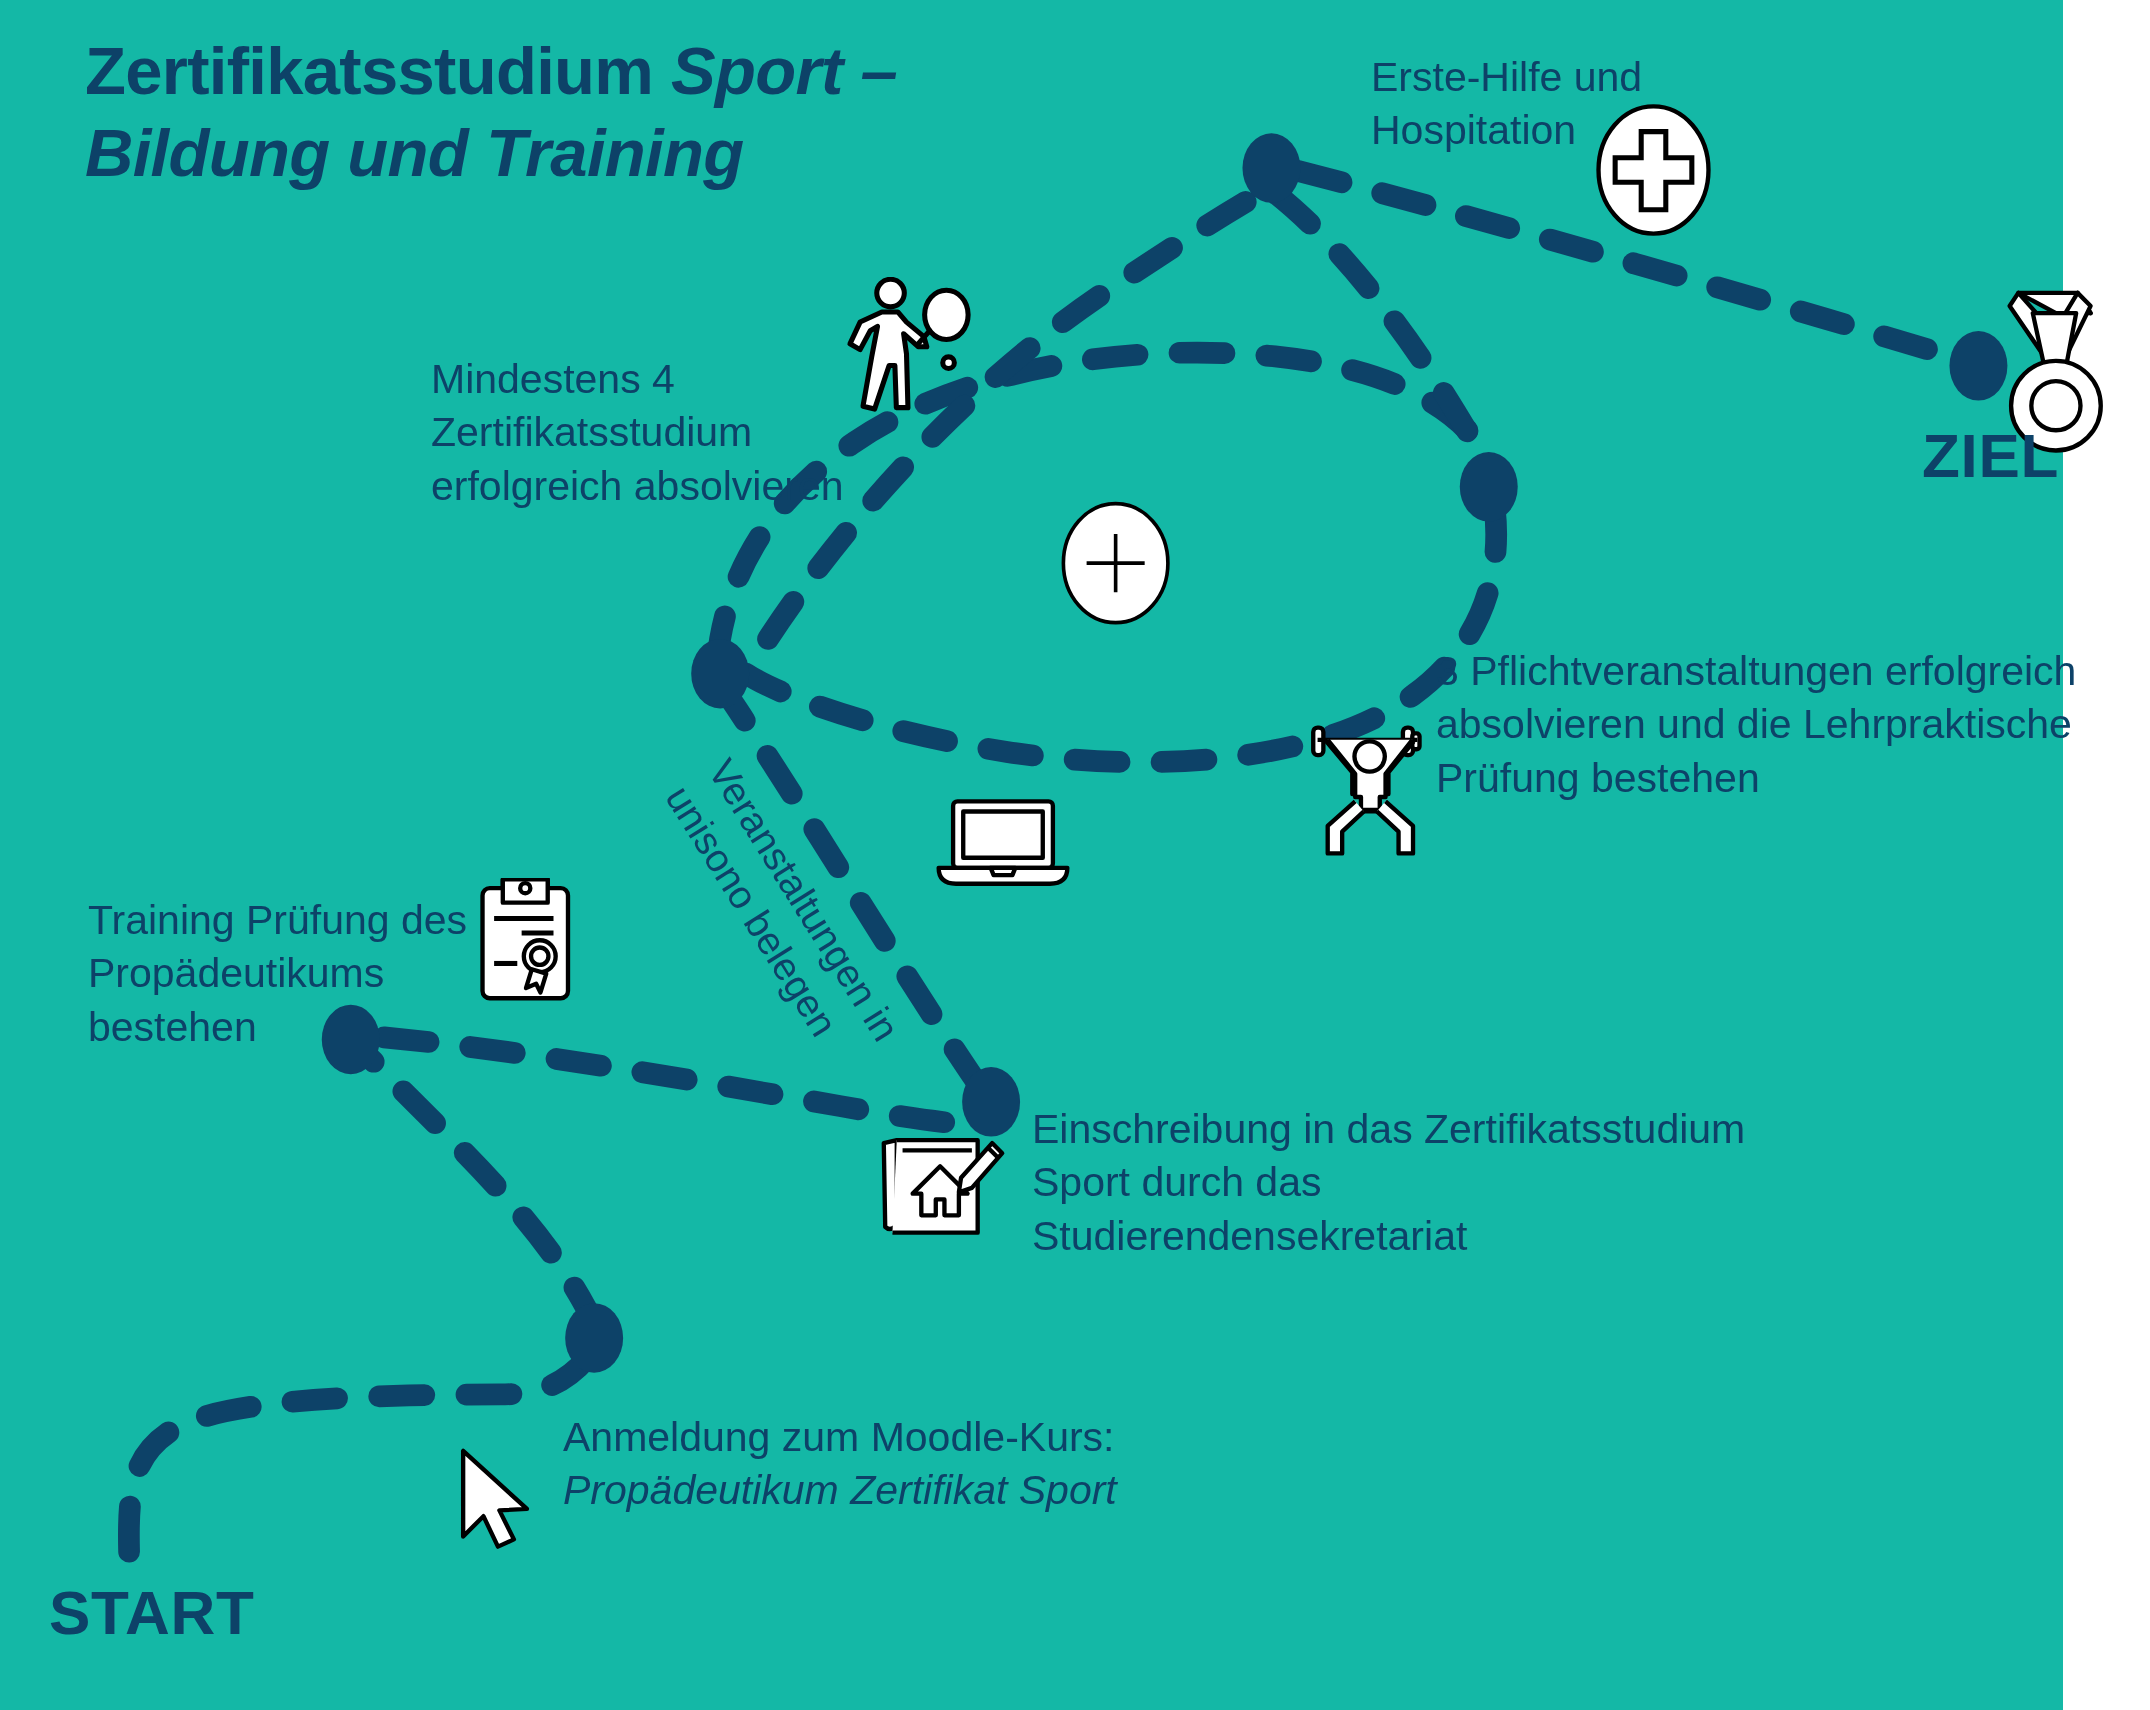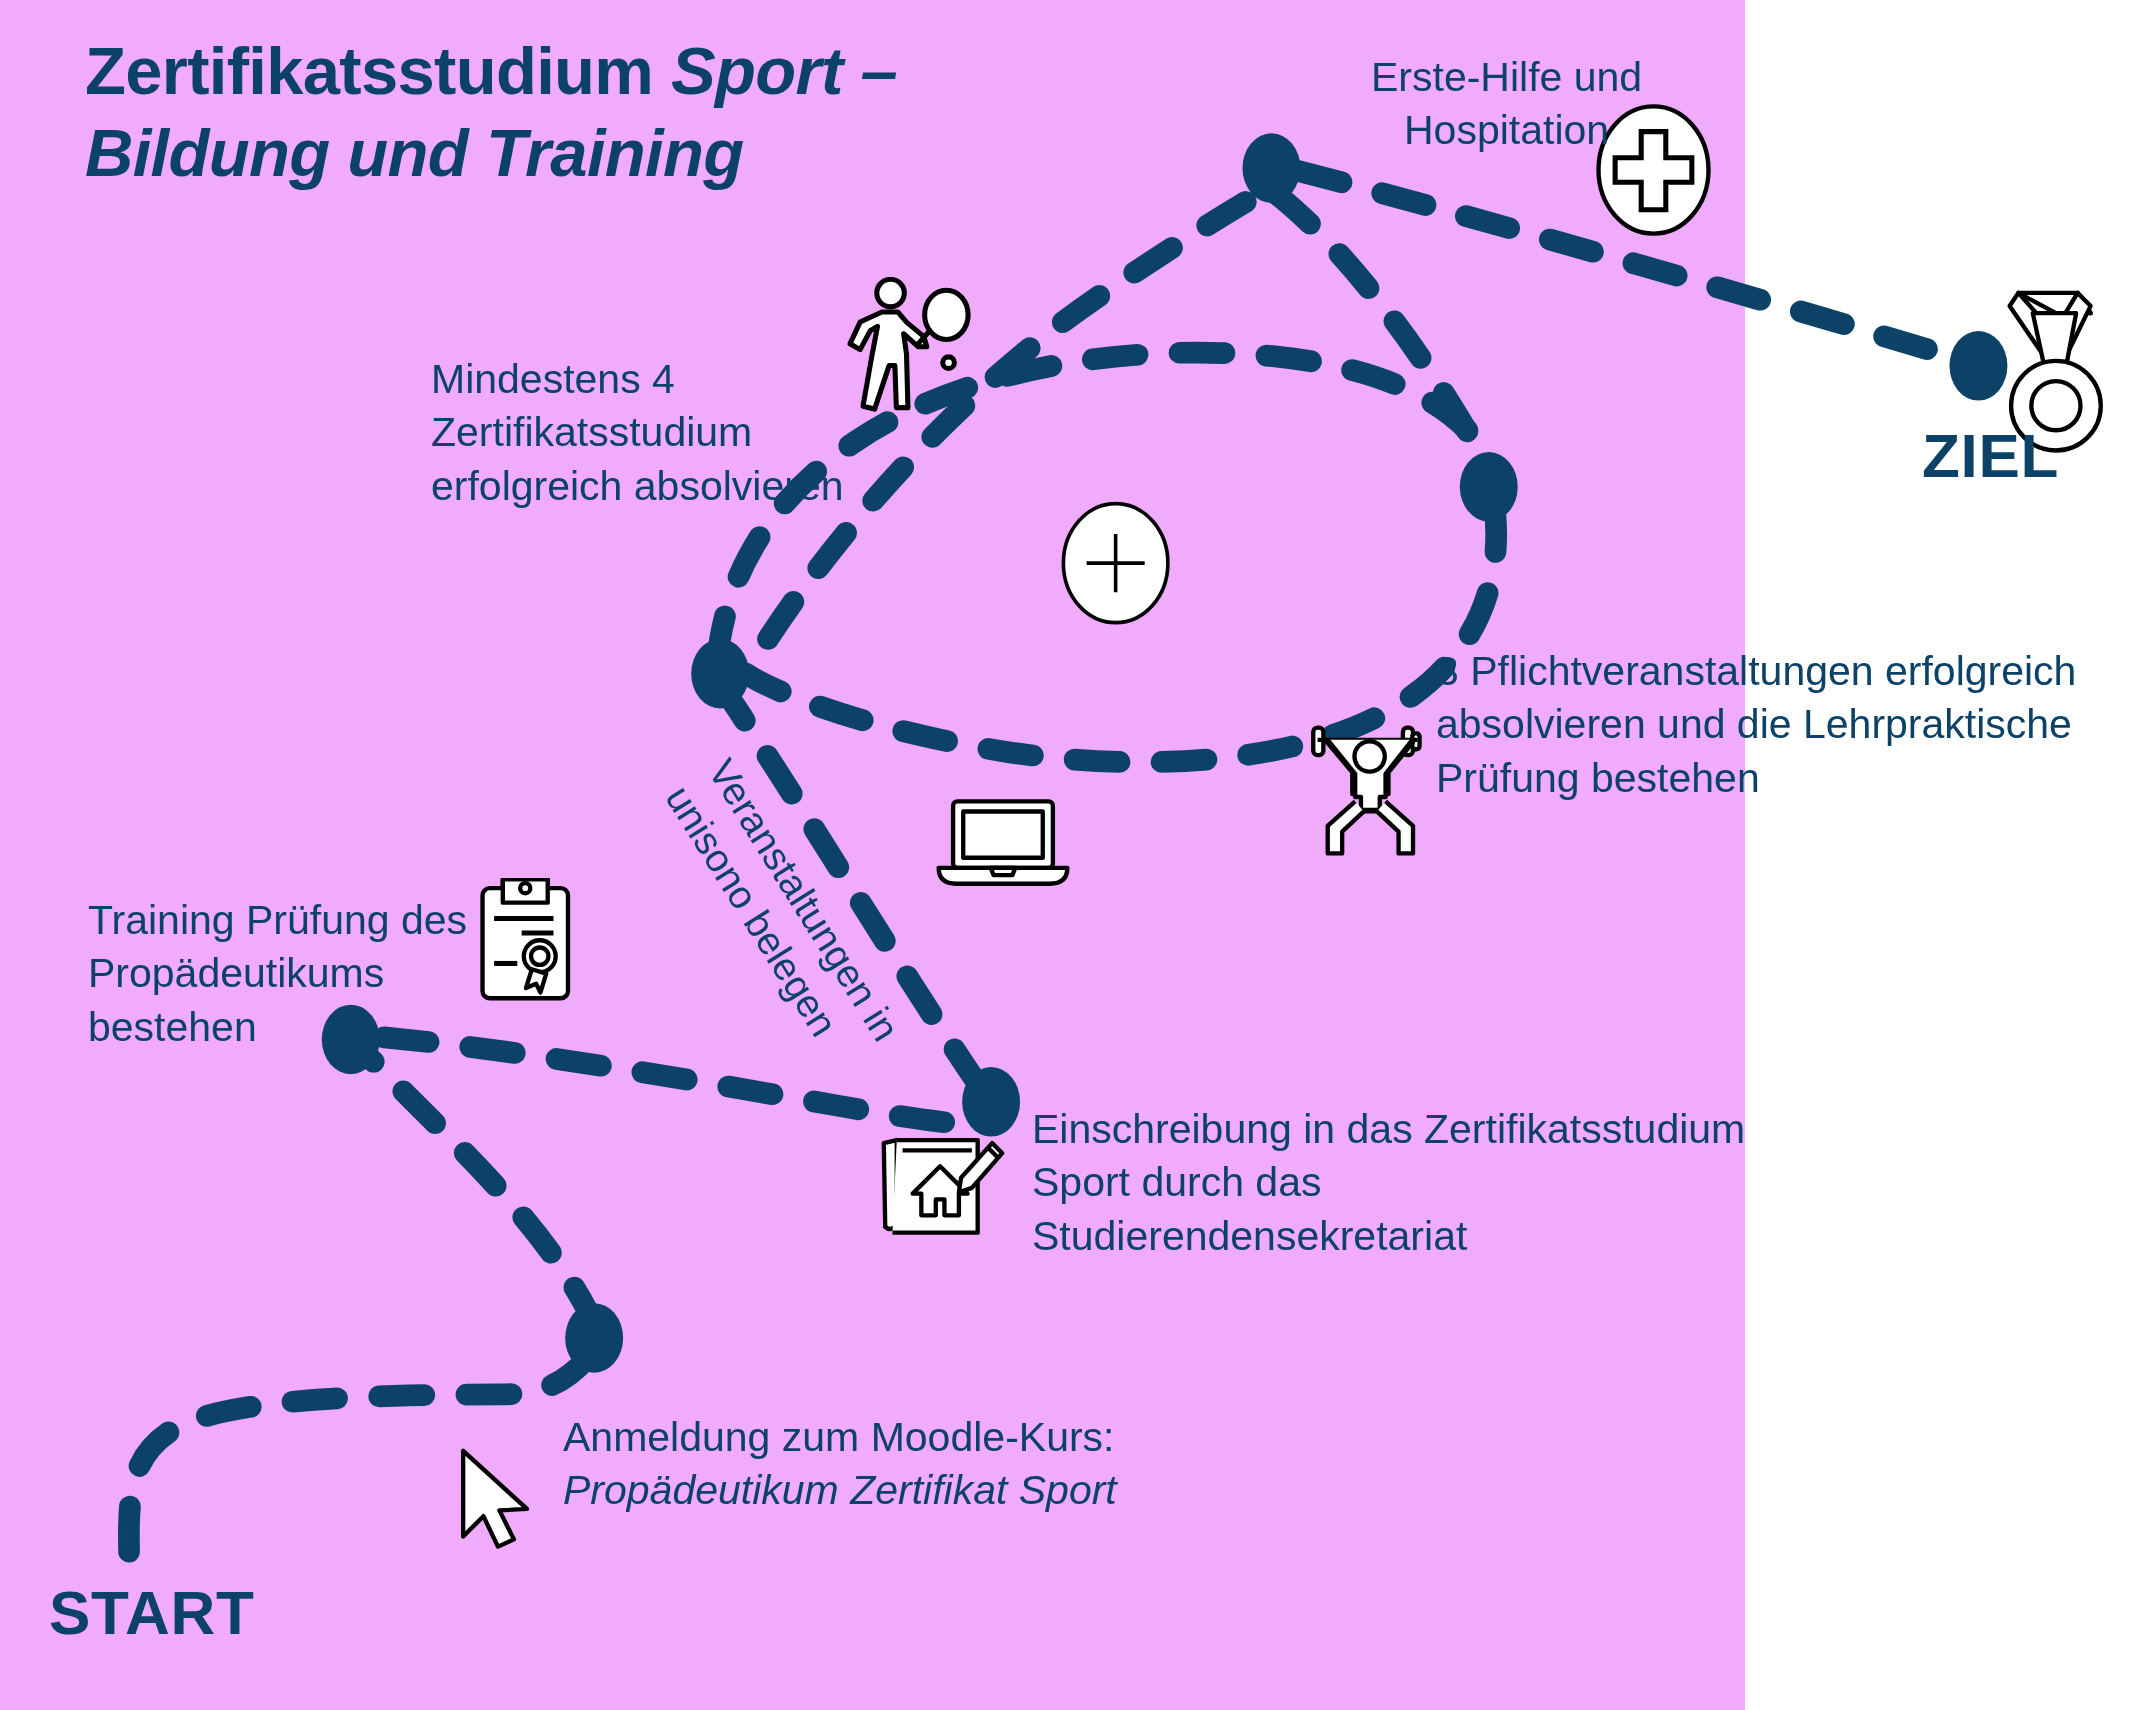--- a/index.html
+++ b/index.html
@@ -10,23 +10,23 @@
   body {
     width: 2151px;
     height: 1711px;
     position: relative;
     overflow: hidden;
     font-family: "Liberation Sans", sans-serif;
   }
   #stage {
     position: absolute;
     left: 0; top: 0;
-    width: 1745px;
+    width: 2063px;
     height: 1711px;
-    background: #f0abfc;
+    background: #14b8a6;
   }
   .layer {
     position: absolute;
     left: 0; top: 0;
     width: 2151px;
     height: 1711px;
   }
   .txt {
     position: absolute;
     color: #0d4268;
@@ -45,21 +45,21 @@
     letter-spacing: -0.7px;
   }
   #title .ital { font-style: italic; }
 
   
   .label {
     font-size: 41px;
     font-weight: normal;
   }
 
-  #lbl-erstehilfe { left: 1371px; top: 51px; text-align: center; }
+  #lbl-erstehilfe { left: 1371px; top: 51px; text-align: left; }
   #lbl-wahl       { left: 431px;  top: 353px; }
   #lbl-pflicht    { left: 1436px; top: 645px; }
   #lbl-digital    { left: 88px;  top: 894px; }
   #lbl-einschreib { left: 1032px; top: 1103px; }
   #lbl-anmeldung  { left: 563px;  top: 1411px; }
   #lbl-anmeldung .ital { font-style: italic; }
 
   
   #lbl-diagonal {
     left: 739px;

